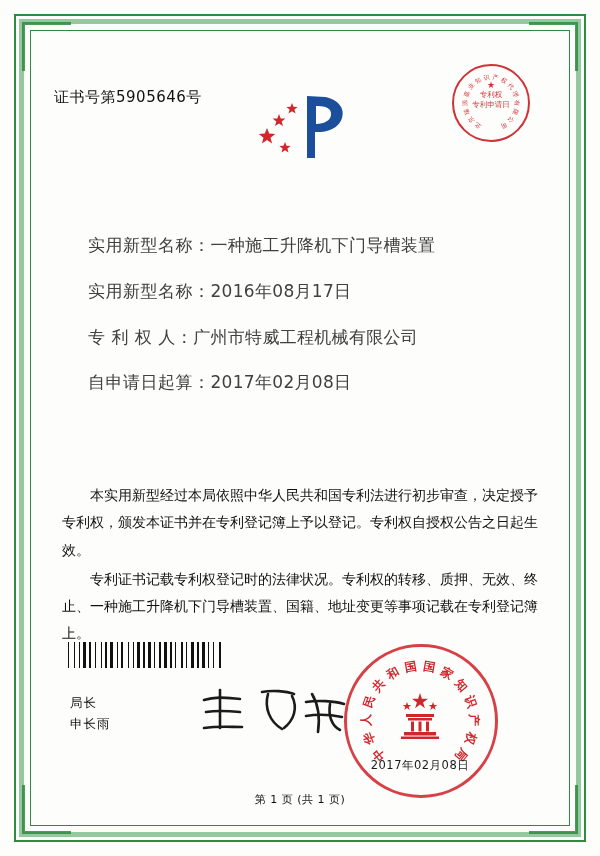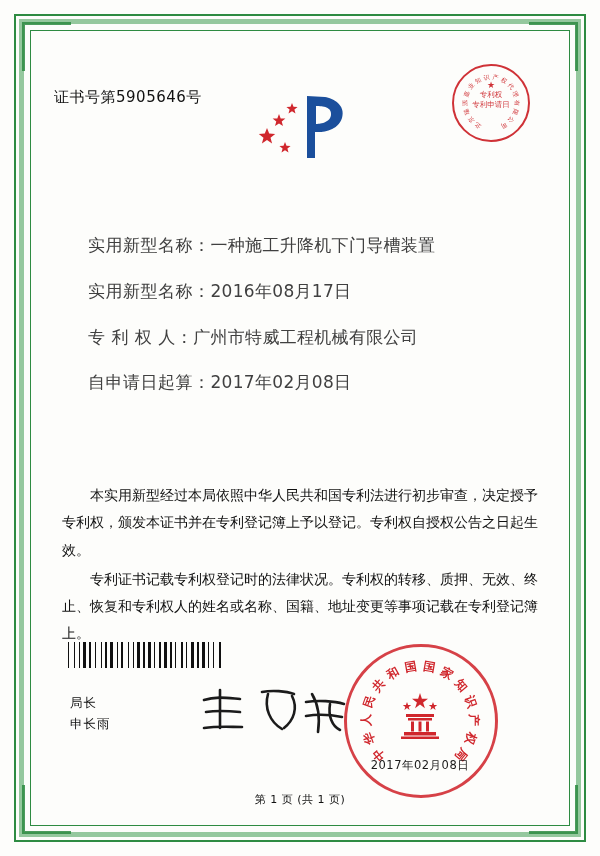--- a/index.html
+++ b/index.html
@@ -342,21 +342,21 @@
       <div class="field-row">
         <span class="field-label">专 利 权 人：</span><span class="field-value">广州市特威工程机械有限公司</span>
       </div>
       <div class="field-row">
         <span class="field-label">自申请日起算：</span><span class="field-value">2017年02月08日</span>
       </div>
     </div>
 
     <div class="body-text">
       <p>本实用新型经过本局依照中华人民共和国专利法进行初步审查，决定授予专利权，颁发本证书并在专利登记簿上予以登记。专利权自授权公告之日起生效。</p>
-      <p>专利证书记载专利权登记时的法律状况。专利权的转移、质押、无效、终止、恢复和专利权人的姓名或名称、国籍、地址变更等事项记载在专利登记簿上。</p>
+      <p>专利证书记载专利权登记时的法律状况。专利权的转移、质押、无效、终止、一种施工升降机下门导槽装置、国籍、地址变更等事项记载在专利登记簿上。</p>
     </div>
 
     <div class="barcode" id="barcode"><i style="width: 1px;"></i><i style="width: 3px; background: transparent;"></i><i style="width: 1px;"></i><i style="width: 2px; background: transparent;"></i><i style="width: 1px;"></i><i style="width: 1px; background: transparent;"></i><i style="width: 3px;"></i><i style="width: 1px; background: transparent;"></i><i style="width: 2px;"></i><i style="width: 2px; background: transparent;"></i><i style="width: 1px;"></i><i style="width: 3px; background: transparent;"></i><i style="width: 1px;"></i><i style="width: 1px; background: transparent;"></i><i style="width: 2px;"></i><i style="width: 1px; background: transparent;"></i><i style="width: 3px;"></i><i style="width: 2px; background: transparent;"></i><i style="width: 1px;"></i><i style="width: 1px; background: transparent;"></i><i style="width: 2px;"></i><i style="width: 3px; background: transparent;"></i><i style="width: 1px;"></i><i style="width: 2px; background: transparent;"></i><i style="width: 1px;"></i><i style="width: 1px; background: transparent;"></i><i style="width: 3px;"></i><i style="width: 1px; background: transparent;"></i><i style="width: 2px;"></i><i style="width: 1px; background: transparent;"></i><i style="width: 3px;"></i><i style="width: 1px; background: transparent;"></i><i style="width: 1px;"></i><i style="width: 2px; background: transparent;"></i><i style="width: 2px;"></i><i style="width: 1px; background: transparent;"></i><i style="width: 3px;"></i><i style="width: 1px; background: transparent;"></i><i style="width: 2px;"></i><i style="width: 1px; background: transparent;"></i><i style="width: 1px;"></i><i style="width: 3px; background: transparent;"></i><i style="width: 2px;"></i><i style="width: 1px; background: transparent;"></i><i style="width: 1px;"></i><i style="width: 2px; background: transparent;"></i><i style="width: 3px;"></i><i style="width: 1px; background: transparent;"></i><i style="width: 2px;"></i><i style="width: 1px; background: transparent;"></i><i style="width: 3px;"></i><i style="width: 1px; background: transparent;"></i><i style="width: 1px;"></i><i style="width: 2px; background: transparent;"></i><i style="width: 1px;"></i><i style="width: 3px; background: transparent;"></i><i style="width: 2px;"></i><i style="width: 1px; background: transparent;"></i></div>
 
     <div class="sign-block">
       <div>局长</div>
       <div>申长雨</div>
     </div>
 
     <div class="signature-img">

